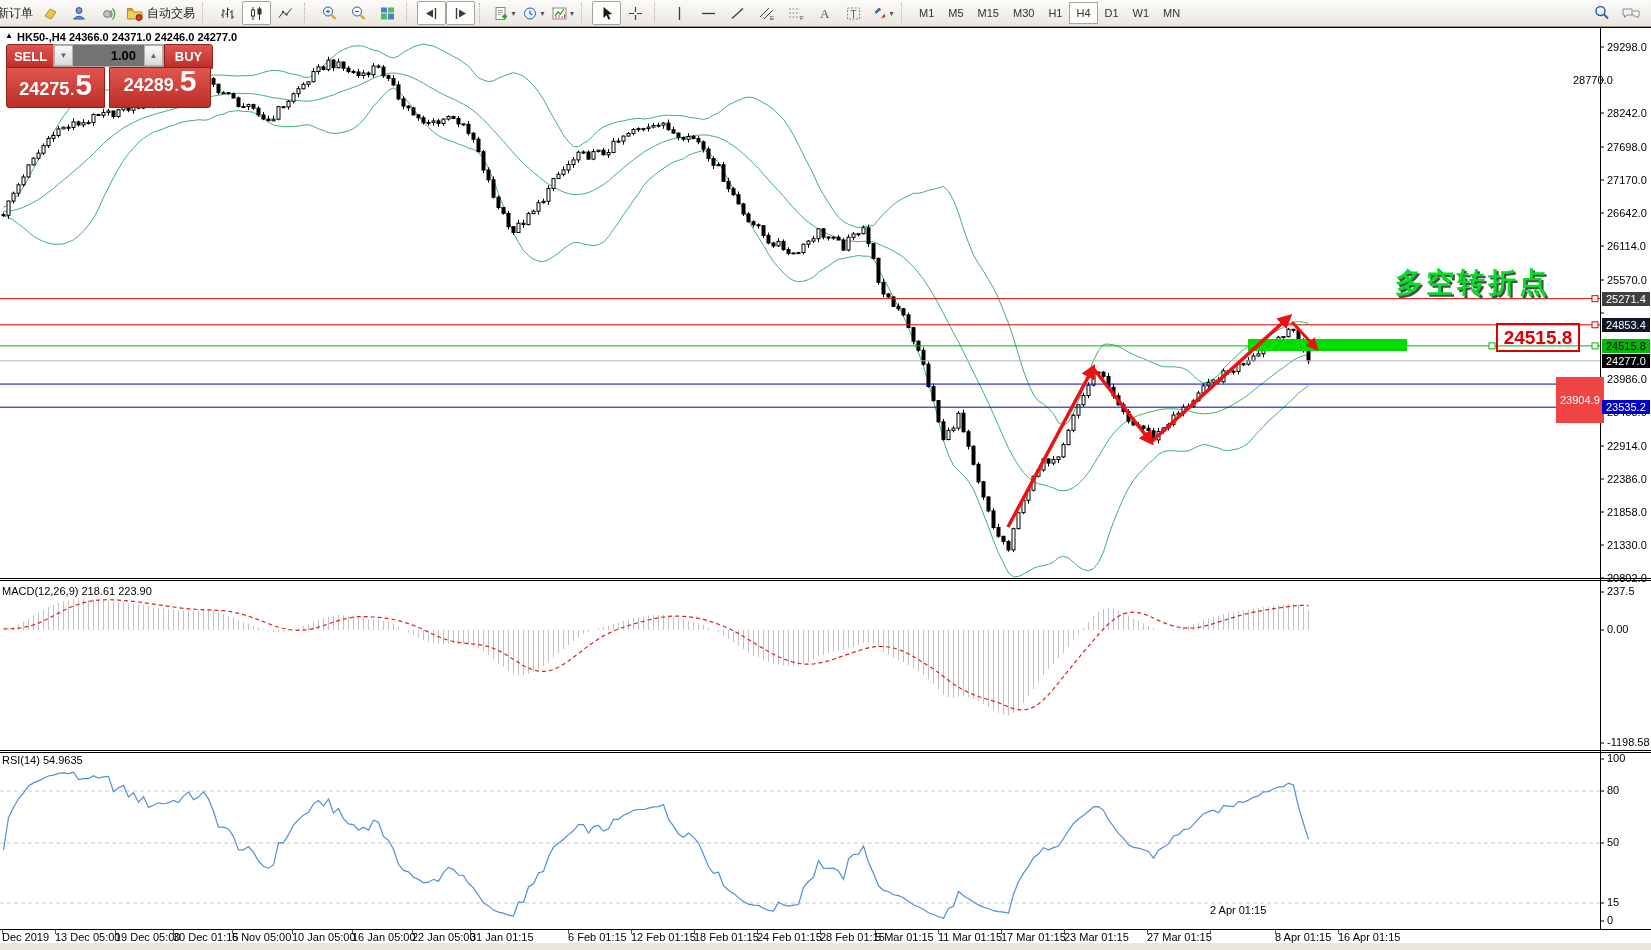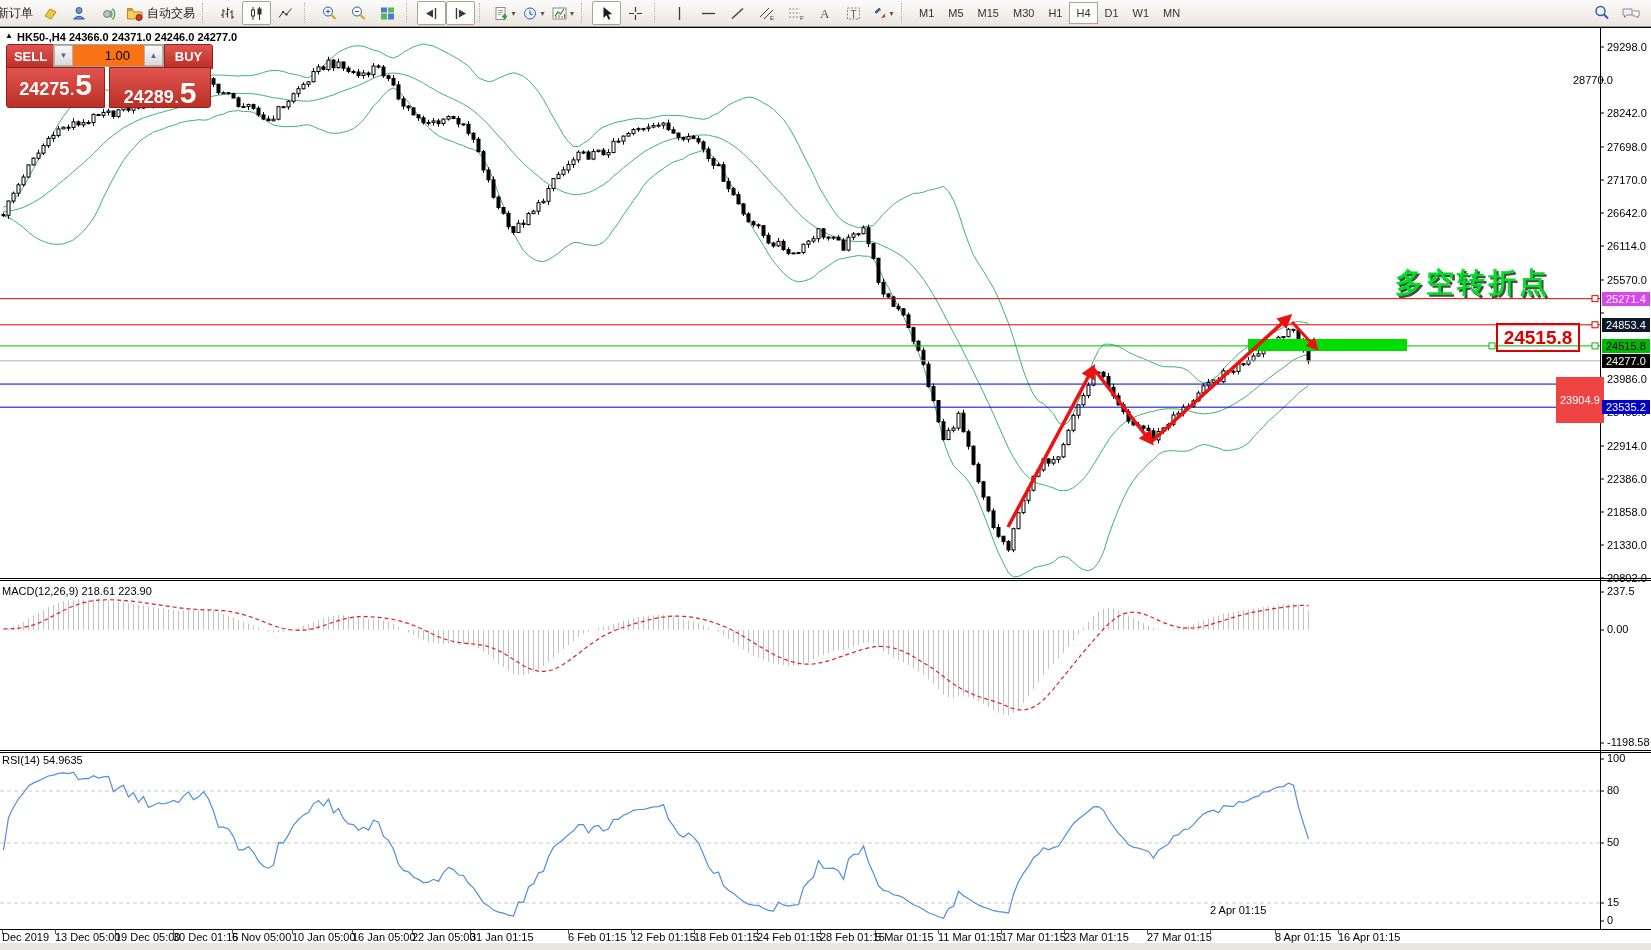--- a/index.html
+++ b/index.html
@@ -30,26 +30,26 @@
   #ocp{position:absolute;left:6px;top:44px;width:205px;height:64px;z-index:5;font-weight:bold}
   .red{background:linear-gradient(#e2554f,#bc2f27);border:1px solid #93201b;color:#fff}
   #sell-btn{position:absolute;left:0;top:0;width:47px;height:23px;border-radius:3px 0 0 0;
      display:flex;align-items:center;justify-content:center;font-size:13px}
   #buy-btn{position:absolute;left:158px;top:0;width:47px;height:23px;border-radius:0 3px 0 0;
      display:flex;align-items:center;justify-content:center;font-size:13px}
   #spin{position:absolute;left:47px;top:0;width:111px;height:23px;background:#efedea;border:1px solid #a8a49a;
      box-sizing:border-box;display:flex;align-items:stretch}
   .spinbtn{width:17px;background:linear-gradient(#fafafa,#dcd9d4);border:1px solid #b5b1a8;color:#3b6ea5;
      font-size:8px;display:flex;align-items:center;justify-content:center}
-  #vol{flex:1;border:none;background:#f97316;font-size:13px;font-weight:normal;text-align:right;padding-right:14px;
+  #vol{flex:1;border:none;background:#737373;font-size:13px;font-weight:bold;text-align:right;padding-right:8px;
      font-family:"Liberation Sans",sans-serif;min-width:10px}
   #sell-big{position:absolute;left:0;top:23px;width:99px;height:41px;border-radius:0 0 0 3px;
      display:flex;align-items:baseline;justify-content:center;padding-top:6px;box-sizing:border-box}
   #buy-big{position:absolute;left:103px;top:23px;width:102px;height:41px;border-radius:0 0 3px 0;
-     display:flex;align-items:baseline;justify-content:center;padding-top:14px;box-sizing:border-box}
+     display:flex;align-items:baseline;justify-content:center;padding-top:2px;box-sizing:border-box}
   .pnum{font-size:18px}
   .pbig{font-size:30px;line-height:22px}
   .pdot{font-size:14px;margin:0 1px}
   
   #headline{position:absolute;left:1395px;top:264px;font-size:28px;font-weight:bold;color:#00de25;
      letter-spacing:3px;text-shadow:2px 2px 0 #4a4a4a;z-index:3}
   #biglabel{position:absolute;left:1496px;top:323px;width:80px;height:25px;border:2px solid #dd0000;
      color:#dd0000;font-size:19px;font-weight:bold;display:flex;align-items:center;justify-content:center;
      background:rgba(255,255,255,.0);z-index:3}
   #bottomstrip{position:absolute;left:0;top:943px;width:1651px;height:7px;background:#e9e6e0}
@@ -1204,21 +1204,21 @@
       <div style="position: absolute; left: 757px; top: 931px; font-size: 11px; white-space: nowrap;">24 Feb 01:15</div>
       <div style="position: absolute; left: 820px; top: 931px; font-size: 11px; white-space: nowrap;">28 Feb 01:15</div>
       <div style="position: absolute; left: 875px; top: 931px; font-size: 11px; white-space: nowrap;">5 Mar 01:15</div>
       <div style="position: absolute; left: 938px; top: 931px; font-size: 11px; white-space: nowrap;">11 Mar 01:15</div>
       <div style="position: absolute; left: 1001px; top: 931px; font-size: 11px; white-space: nowrap;">17 Mar 01:15</div>
       <div style="position: absolute; left: 1064px; top: 931px; font-size: 11px; white-space: nowrap;">23 Mar 01:15</div>
       <div style="position: absolute; left: 1147px; top: 931px; font-size: 11px; white-space: nowrap;">27 Mar 01:15</div>
       <div style="position: absolute; left: 1210px; top: 904px; font-size: 11px; white-space: nowrap;">2 Apr 01:15</div>
       <div style="position: absolute; left: 1275px; top: 931px; font-size: 11px; white-space: nowrap;">8 Apr 01:15</div>
       <div style="position: absolute; left: 1338px; top: 931px; font-size: 11px; white-space: nowrap;">16 Apr 01:15</div>
-      <div style="position: absolute; left: 1602px; top: 291.662px; font-size: 11px; height: 14px; line-height: 14px; padding: 0px 4px; background: #d946ef; color: rgb(255, 255, 255);">25271.4</div>
+      <div style="position: absolute; left: 1602px; top: 291.662px; font-size: 11px; height: 14px; line-height: 14px; padding: 0px 4px; background: #404040; color: rgb(255, 255, 255);">25271.4</div>
       <div style="position: absolute; left: 1602px; top: 317.787px; font-size: 11px; height: 14px; line-height: 14px; padding: 0px 4px; background: #0f172a; color: rgb(255, 255, 255);">24853.4</div>
       <div style="position: absolute; left: 1602px; top: 338.887px; font-size: 11px; height: 14px; line-height: 14px; padding: 0px 4px; background: rgb(0, 184, 0); color: rgb(0, 0, 0);">24515.8</div>
       <div style="position: absolute; left: 1556px; top: 377.069px; font-size: 11px; height: 14px; line-height: 14px; padding: 16px 4px; background: #ef4444; color: rgb(255, 255, 255);">23904.9</div>
       <div style="position: absolute; left: 1602px; top: 400.175px; font-size: 11px; height: 14px; line-height: 14px; padding: 0px 4px; background: rgb(0, 0, 204); color: rgb(255, 255, 255);">23535.2</div>
       <div style="position: absolute; left: 1602px; top: 353.812px; font-size: 11px; height: 14px; line-height: 14px; padding: 0px 4px; background: rgb(0, 0, 0); color: rgb(255, 255, 255);">24277.0</div>
     </div>
 
   <span id="collapse">▲</span>
   <div id="chart-title">
     <span>HK50-,H4</span>

